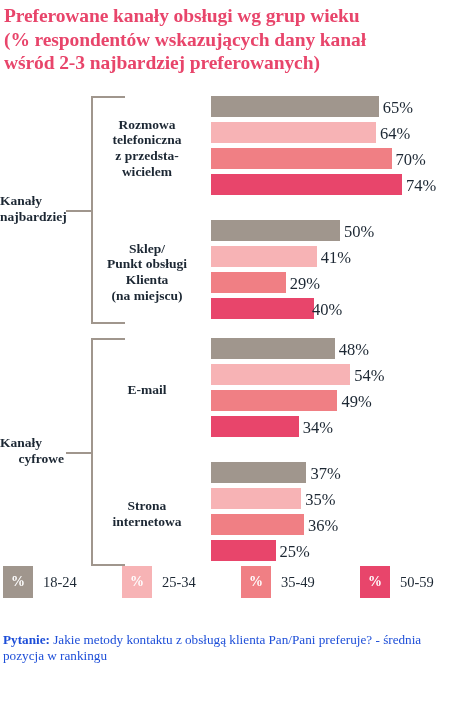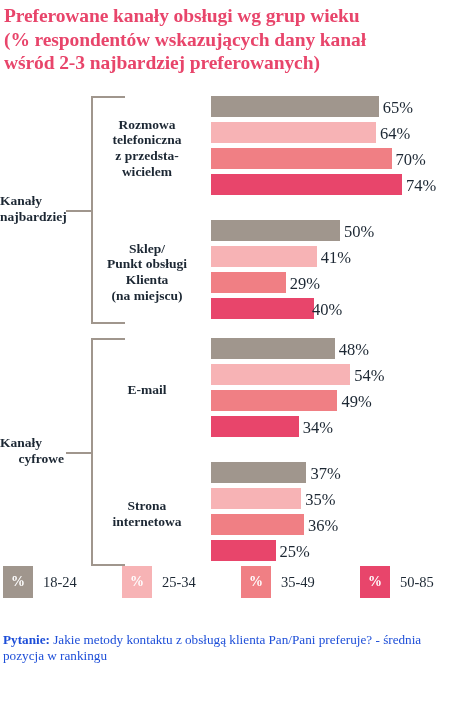--- a/index.html
+++ b/index.html
@@ -293,21 +293,21 @@
     <div class="legend-item" style="left: 122px;">
       <div class="legend-swatch" style="background: rgb(247, 179, 181);">%</div>
       <div class="legend-text">25-34</div>
     </div>
     <div class="legend-item" style="left: 241px;">
       <div class="legend-swatch" style="background: rgb(240, 127, 132);">%</div>
       <div class="legend-text">35-49</div>
     </div>
     <div class="legend-item" style="left: 360px;">
       <div class="legend-swatch" style="background: rgb(232, 69, 107);">%</div>
-      <div class="legend-text">50-85</div>
+      <div class="legend-text">50-59</div>
     </div>
   </div>
 
 <div id="footnotes">
   <div class="fn" id="fn-question">
     <span class="fn-lead">Pytanie:</span><span> Jakie metody kontaktu z obsługą klienta Pan/Pani preferuje? - średnia pozycja w rankingu</span>
   </div>
 </div>
 
 </body></html>

